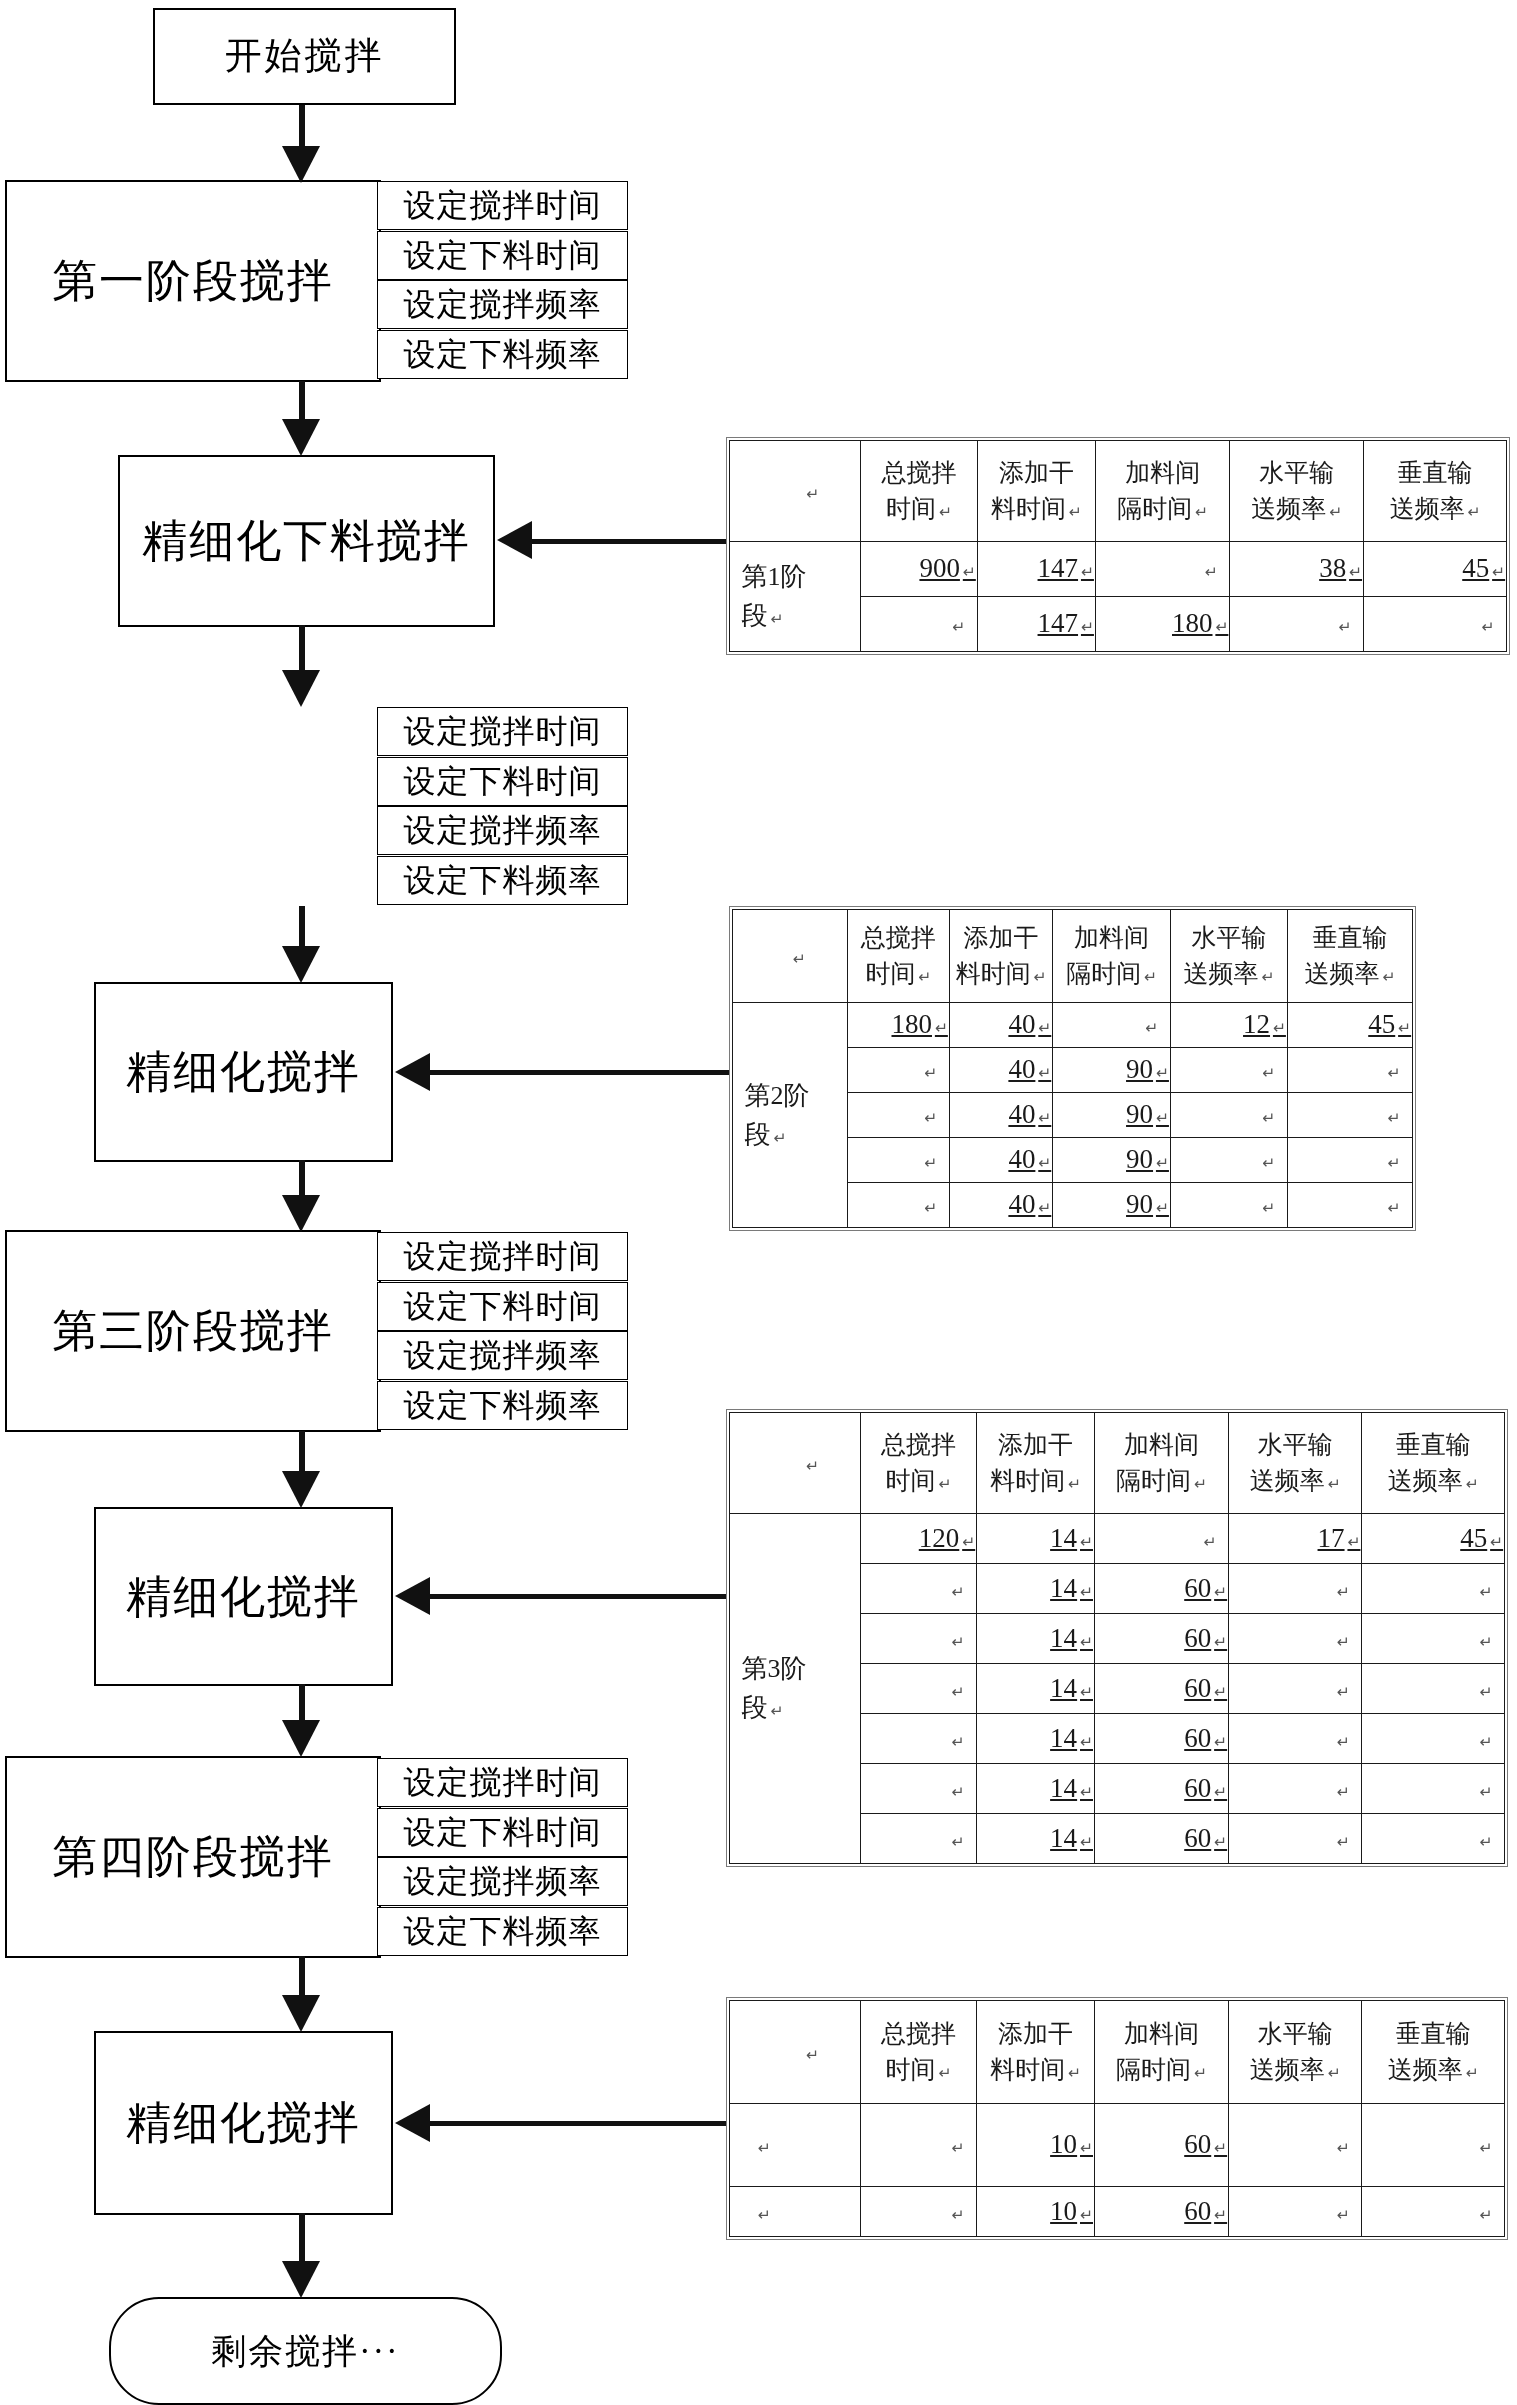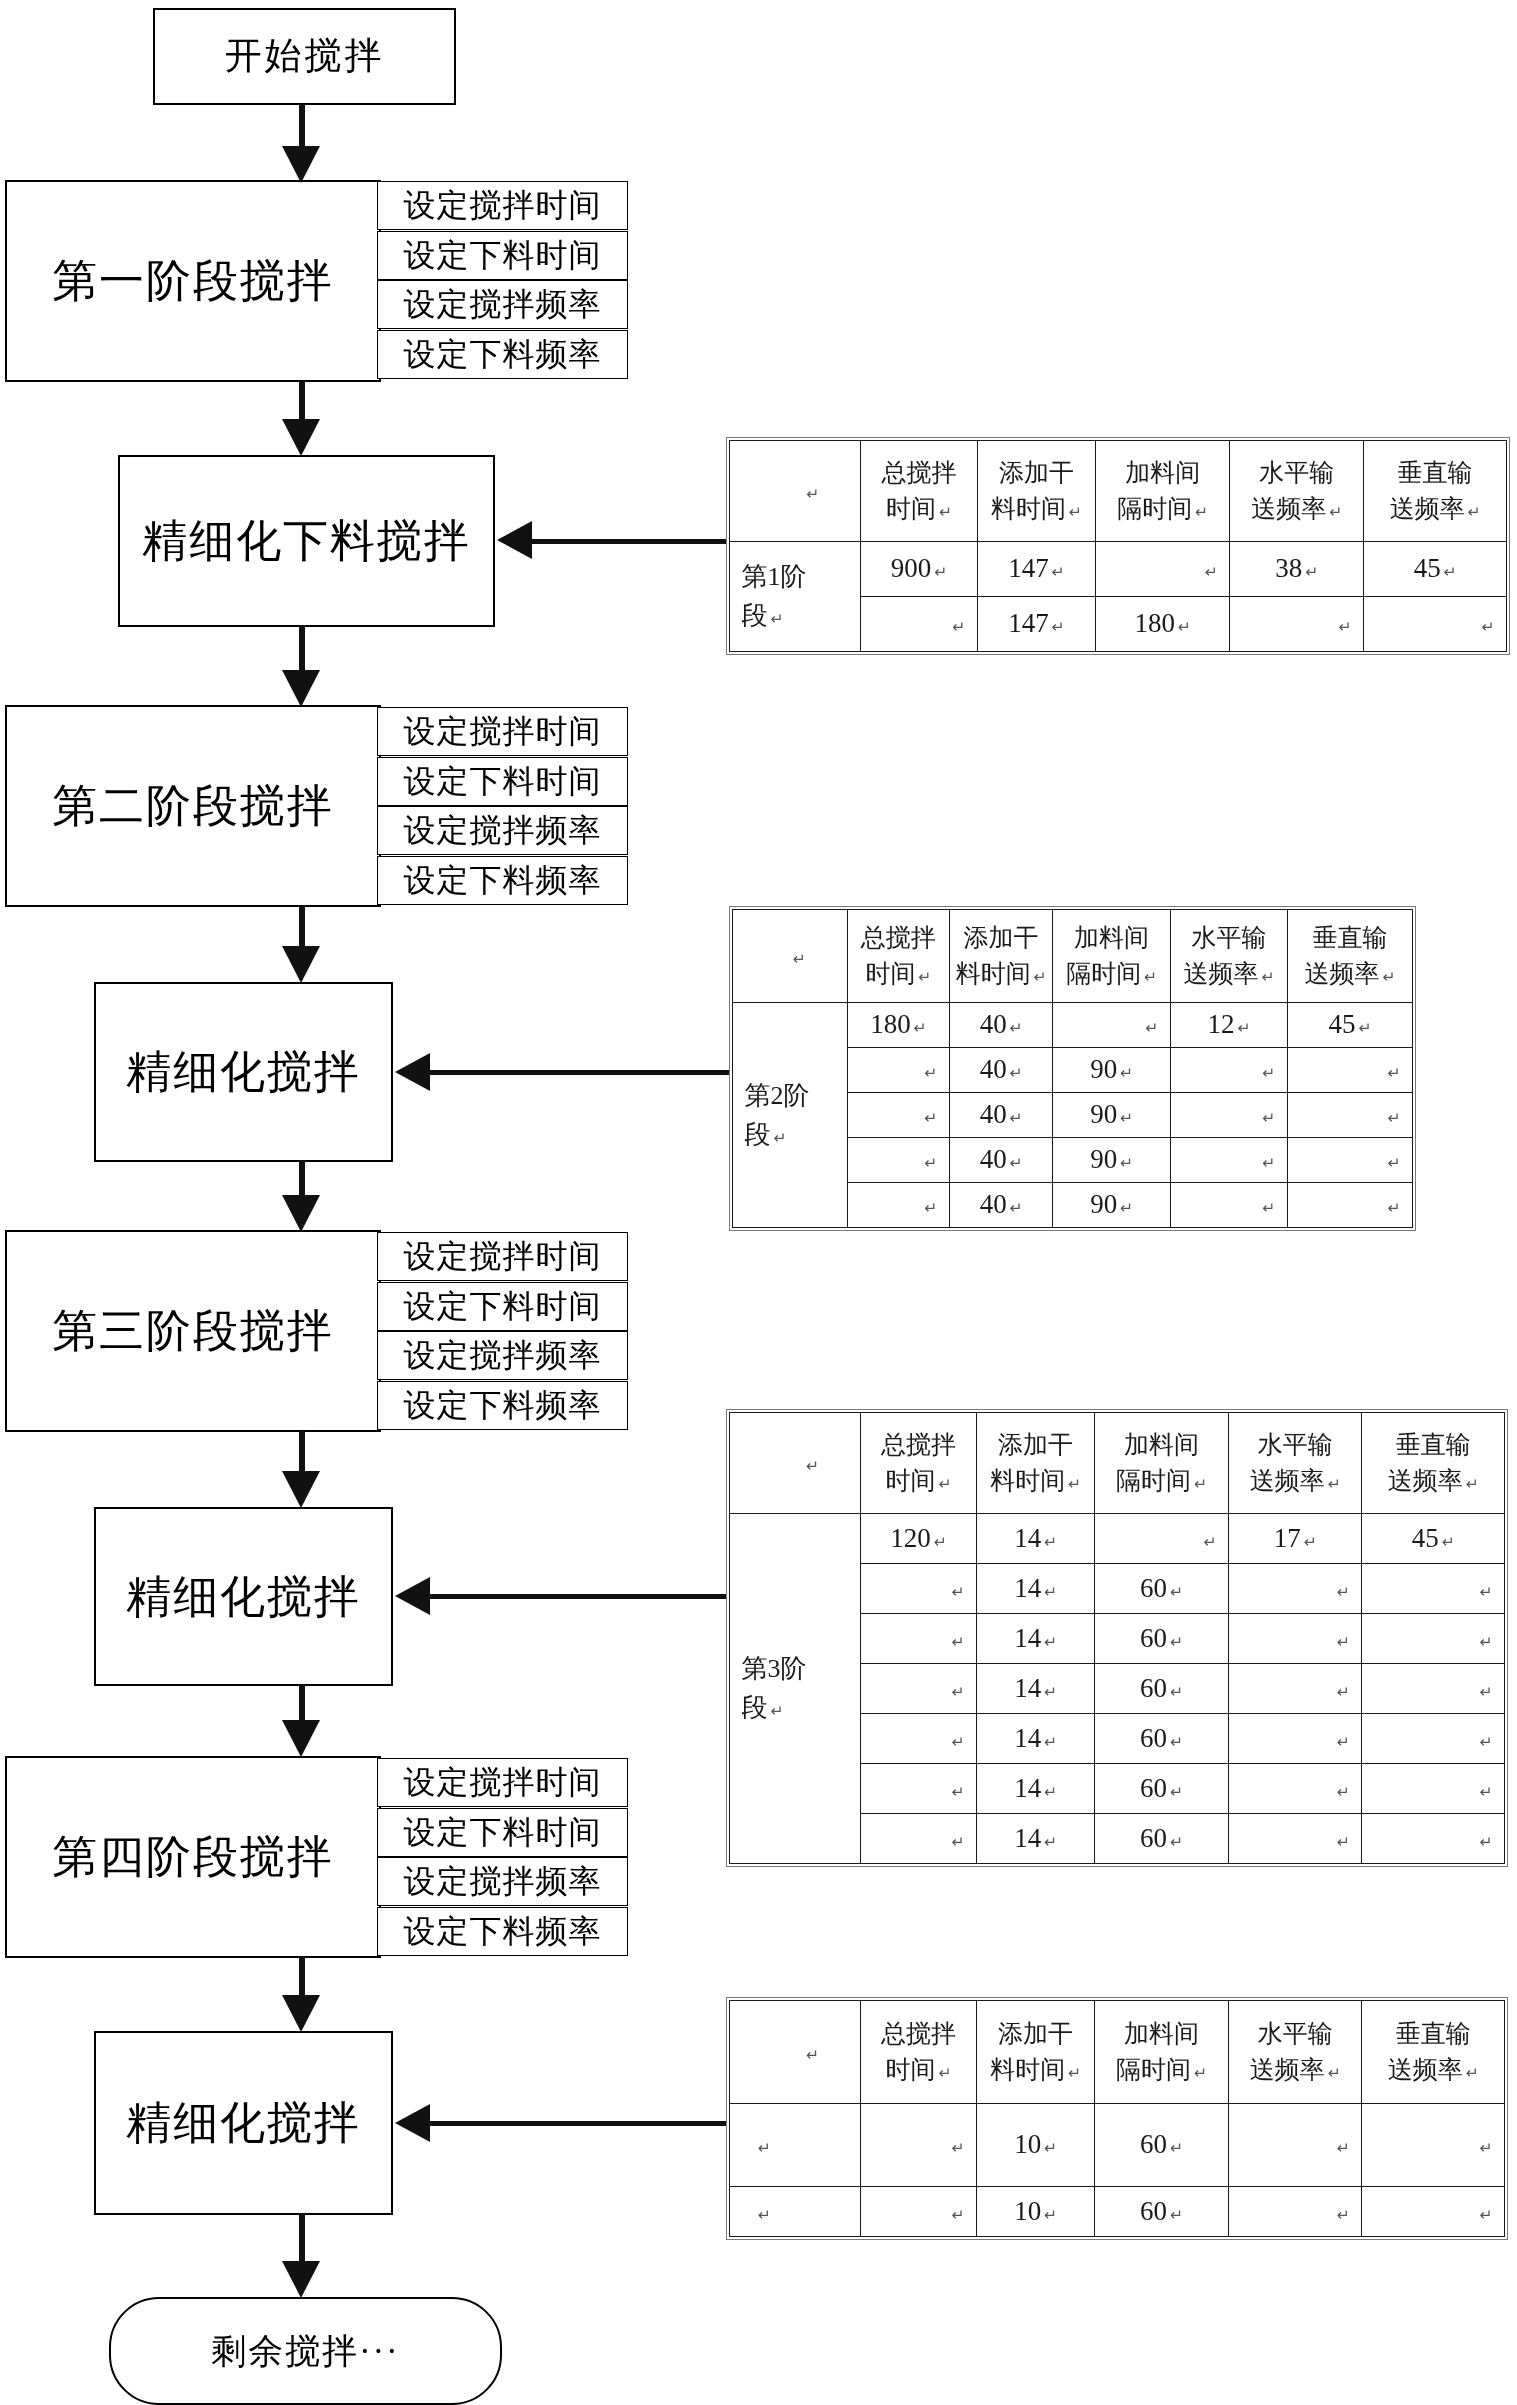--- a/index.html
+++ b/index.html
@@ -24,21 +24,21 @@
   .hhead{position:absolute;width:0;height:0;border-top:19.4px solid transparent;
          border-bottom:19.4px solid transparent;border-right:35px solid #111;}
   
   .twrap{position:absolute;border:1.9px solid #7a7a7a;background:#fff;padding:1.9px;box-sizing:border-box;}
   .wtable{border-collapse:collapse;width:100%;table-layout:fixed;color:#1a1a1a;}
   .wtable th,.wtable td{border:1.9px solid #1a1a1a;box-sizing:border-box;overflow:hidden;}
   .wtable th{font-weight:normal;font-size:25px;text-align:center;vertical-align:middle;line-height:1.45;}
   .wtable th span{white-space:pre-line;}
   .wtable th.corner{text-align:right;padding-right:41px;}
   .wtable td{font-size:27px;vertical-align:middle;}
-  .wtable td.val{text-align:center;}
+  .wtable td.val{text-align:right;text-decoration:underline;}
   .wtable td.emp{text-align:right;padding-right:11.6px;}
   .wtable td.rowlabel{text-align:left;padding-left:11.6px;font-size:26px;line-height:1.5;}
   .wtable td.rowlabel span{white-space:pre-line;margin-top:16px;}
   .wtable td.rowlabel.empty{padding-left:25px;}
   .mark{font-size:15.5px;color:#555;margin-left:2.9px;font-family:"DejaVu Sans",sans-serif;}
   .t1{left:726px;top:437px;width:784px;}
   .t1 thead th{height:101px;} .t1 tbody td{height:55px;}
   .t2{left:729px;top:906px;width:687px;}
   .t2 thead th{height:93px;} .t2 tbody td{height:45px;}
   .t3{left:726px;top:1409px;width:782px;}
@@ -69,23 +69,20 @@
       <span>设定搅拌频率</span>
     </div>
   <div class="side" style="top:330px">
       <span>设定下料频率</span>
     </div>
 
   <div class="box refine" style="left:118px;top:455px;width:377px;height:172px">
     <span>精细化下料搅拌</span>
   </div>
 
-  <div class="box main" style="top:705px">
-    <span>第二阶段搅拌</span>
-  </div>
   <div class="side" style="top:707px">
       <span>设定搅拌时间</span>
     </div>
   <div class="side" style="top:757px">
       <span>设定下料时间</span>
     </div>
   <div class="side" style="top:806px">
       <span>设定搅拌频率</span>
     </div>
   <div class="side" style="top:856px">

